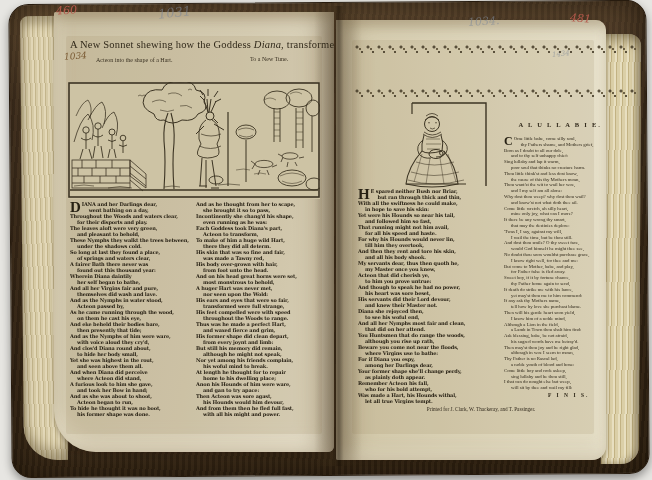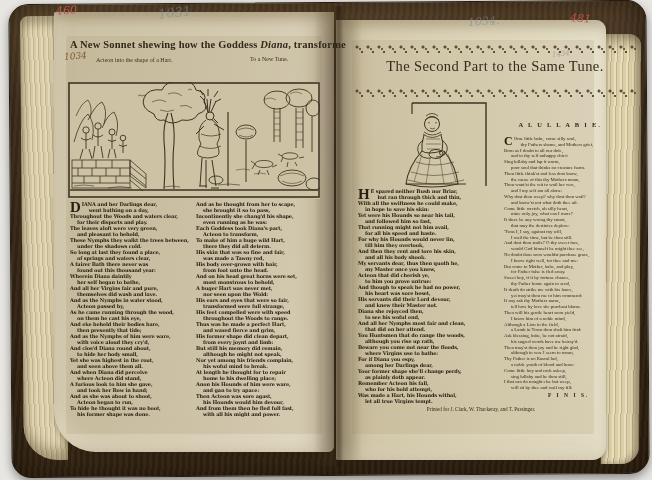--- a/index.html
+++ b/index.html
@@ -35,21 +35,21 @@
   
   .bl{font-family:"DejaVu Serif",serif;font-weight:700;font-size:5px;line-height:6px;
     color:#2a2316;letter-spacing:-.15px;}
   .rm{font-family:"Liberation Serif",serif;font-weight:400;font-size:4.8px;line-height:5.8px;color:#2e2719;}
   .col{position:absolute;overflow:hidden;}
   .line{white-space:nowrap;overflow:hidden;}
   .ind{padding-left:7px;}
   .dropcap{float:left;font-size:15px;line-height:12px;padding:0 1px 0 0;font-weight:700;color:#262013;
     font-family:"Liberation Serif",serif;}
   .titleL{position:absolute;font-family:"Liberation Serif",serif;font-size:10.5px;color:#31291a;
-    text-align:right;letter-spacing:.2px;white-space:nowrap;font-weight:bold;}
+    text-align:right;letter-spacing:.2px;white-space:nowrap;}
   .subT{position:absolute;font-family:"Liberation Serif",serif;font-size:6px;color:#3a3122;white-space:nowrap;}
   .titleR{position:absolute;font-family:"Liberation Serif",serif;font-size:14.5px;color:#332b1d;
     text-align:center;letter-spacing:.4px;white-space:nowrap;}
   .lullhead{position:absolute;font-family:"Liberation Serif",serif;font-weight:700;font-size:6.5px;
     letter-spacing:1.8px;color:#332b1d;text-align:center;}
   .finis{position:absolute;font-family:"Liberation Serif",serif;font-weight:700;font-size:5.5px;
     letter-spacing:2px;color:#2e2718;}
   .imprint{position:absolute;font-family:"Liberation Serif",serif;font-size:5.2px;color:#332b1e;
     text-align:center;white-space:nowrap;}
   .ornband{position:absolute;height:11px;opacity:.85;border-radius:1px;
@@ -259,21 +259,20 @@
         <div class="line">Anon his Hounds of him were ware,</div>
         <div class="line ind">and gan to try apace:</div>
         <div class="line">Then Acteon was sore agast,</div>
         <div class="line ind">his Hounds would him devour,</div>
         <div class="line">And from them then he fled full fast,</div>
         <div class="line ind">with all his might and power.</div>
       </div>
   </div>
 
   <div class="ornband" style="left:354px;top:44px;width:282px;"></div>
-  <div class="titleR" style="left:354px;top:58px;width:282px;">The Second Part to the Same Tune.</div>
   <div class="ornband" style="left:354px;top:88px;width:282px;height:12px;"></div>
 
   <div class="woodcut" style="left:386px;top:98px;width:108px;height:92px;">
     <svg width="108" height="92" viewBox="0 0 108 92">
       <g stroke="#3c3423" fill="none" stroke-width="1">
         <path d="M26,5 H100 V88" stroke-width="1.4"></path>
         <path d="M26,5 V16" stroke-width="1.2"></path>
 
         <circle cx="46" cy="26" r="7.5"></circle>
         <path d="M39,22 q7,-6 14,0 M40,18 q6,-5 12,0" stroke-width=".8"></path>

